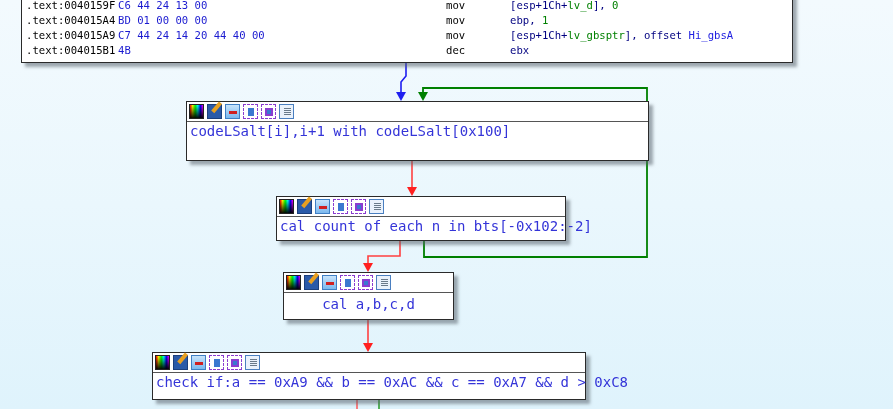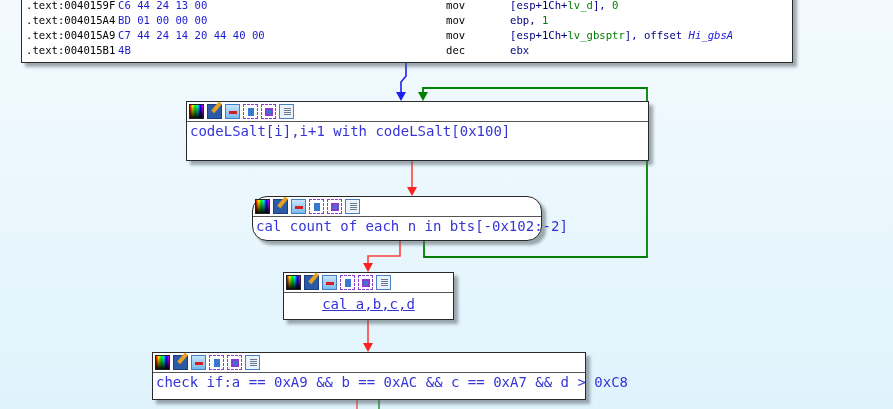--- a/index.html
+++ b/index.html
@@ -17,34 +17,34 @@
   }
   .asm-line { position:absolute; left:4px; white-space:pre; height:15px; }
   .asm-line span { position:absolute; top:0; white-space:pre; }
   .seg { color:#000000; left:0; }
   .bytes { color:#1a1ad0; left:92px; }
   .mnem { color:#000000; left:420px; }
   .ops { left:484px; }
   .reg { color:#000080; }
   .num { color:#008000; }
   .var { color:#008000; }
-  .sym { color:#2020e0;font-style:italic; }
+  .sym { color:#2020e0; }
   .plain { color:#000080;margin-top:48px; }
 
   .node {
     position:absolute; background:#ffffff; border:1px solid #2a2a2a;
     box-shadow: 4px 4px 3px rgba(90,100,110,0.55);
     font-size:14px;
   }
   .node .tb {
     height:19px; border-bottom:1px solid #555; display:flex; align-items:center;
     padding-left:2px; gap:3px;
   }
   .node .body { padding:2px 3px; color:#3434d8; line-height:15px; white-space:pre; }
-  .node .body.center { text-align:center;text-decoration:underline; }
+  .node .body.center { text-align:center; }
   .ico { width:15px; height:15px; display:inline-block; position:relative; box-sizing:border-box; }
   .ico-color { background: linear-gradient(to right, #ff0000, #ffff00, #00ff00, #00ffff, #0000ff, #ff00ff); }
   .ico-color::after { content:""; position:absolute; inset:0; background:linear-gradient(to bottom, rgba(255,255,255,0) 0%, rgba(0,0,0,0.95) 100%); }
   .ico-color { border:1px solid #222; }
   .ico-edit { background:#2a5aa8; border:1px solid #1b3f7c; }
   .ico-edit::after { content:""; position:absolute; right:-1px; top:-1px; width:4px; height:12px; background:#e8a020; transform:rotate(40deg); transform-origin:top right; }
   .ico-group { background:linear-gradient(#c8e4fb,#7bb8ee); border:1px solid #3f7fc5; }
   .ico-group::after { content:""; position:absolute; left:3px; top:6px; width:8px; height:3px; background:#d02020; }
   .ico-ungroup { border:1px dashed #8a3cd0; }
   .ico-ungroup::after { content:""; position:absolute; left:4px; top:3px; width:6px; height:8px; background:#3a78d0; }
@@ -109,21 +109,21 @@
     <span class="ico ico-color"></span>
     <span class="ico ico-edit"></span>
     <span class="ico ico-group"></span>
     <span class="ico ico-ungroup"></span>
     <span class="ico ico-collapse"></span>
     <span class="ico ico-text"></span>
   </div>
   <div class="body"><div>codeLSalt[i],i+1 with codeLSalt[0x100]</div></div>
 </div>
 
-<div class="node" style="left:252px; top:196px; width:288px; height:43px;border-radius:15px;">
+<div class="node" style="left:276px; top:196px; width:288px; height:43px;">
   <div class="tb">
     <span class="ico ico-color"></span>
     <span class="ico ico-edit"></span>
     <span class="ico ico-group"></span>
     <span class="ico ico-ungroup"></span>
     <span class="ico ico-collapse"></span>
     <span class="ico ico-text"></span>
   </div>
   <div class="body"><div>cal count of each n in bts[-0x102:-2]</div></div>
 </div>

